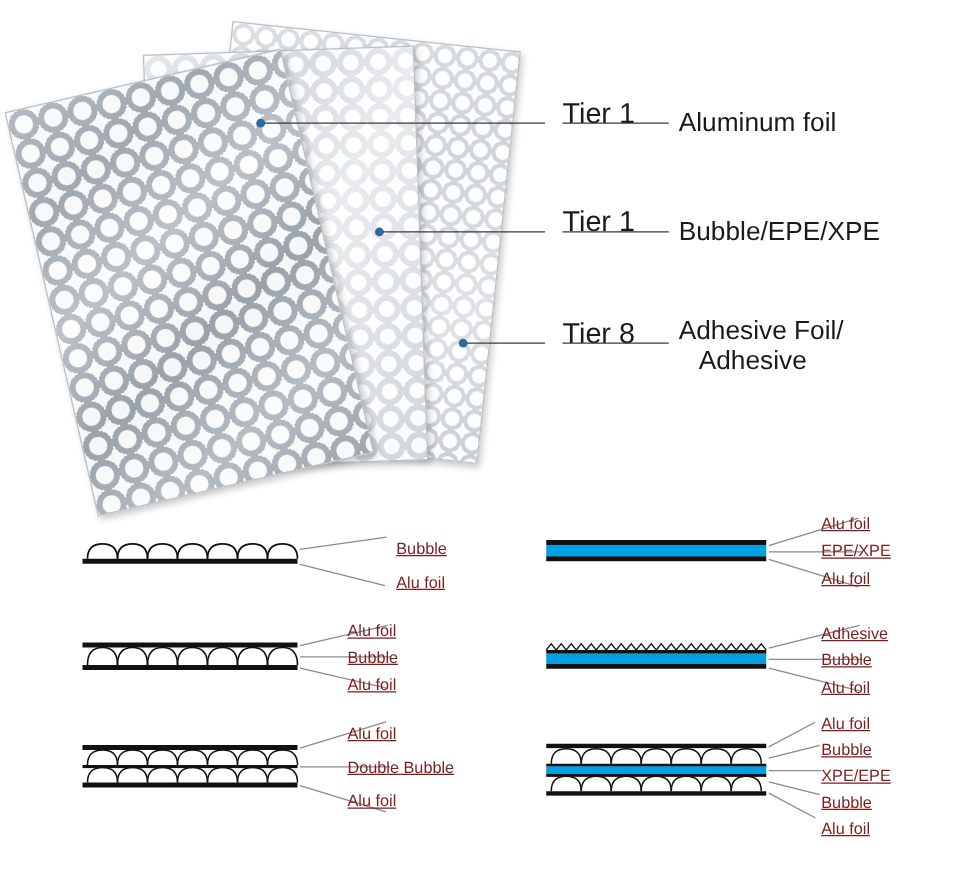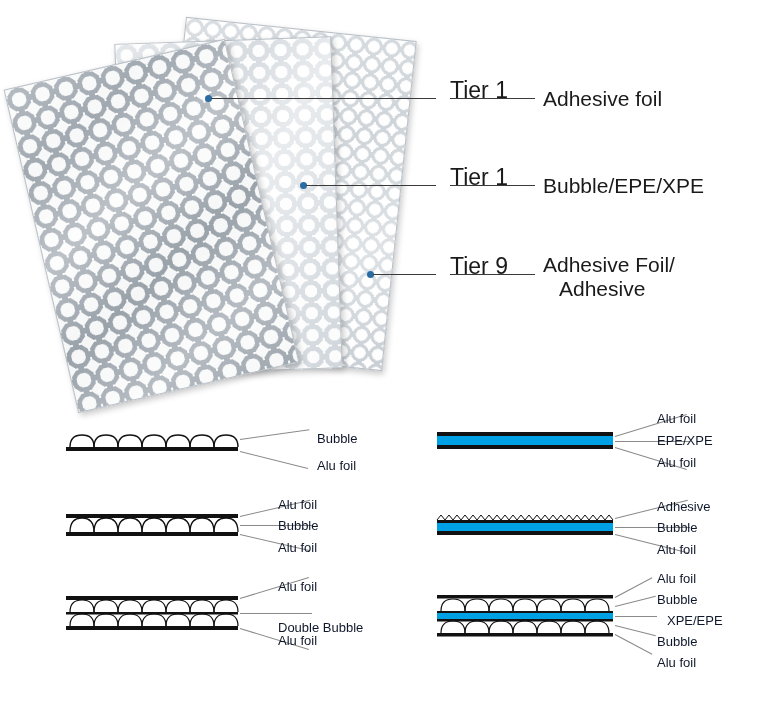--- a/index.html
+++ b/index.html
@@ -88,22 +88,23 @@
     line-height: 1.25;
   }
 
   
   .diagram {
     position: absolute;
   }
   .dg-label {
     position: absolute;
     font-size: 13px;
-    color: #0f172a;
+    color: #7f1d1d;
     white-space: nowrap;
+    text-decoration: underline;
   }
   .leader {
     position: absolute;
     height: 1px;
     background: #8a8a8a;
     transform-origin: left center;
   }
   .stack-svg { display: block; }
 </style>
 </head>
@@ -112,31 +113,31 @@
 <div id="photo-area">
   <div class="sheet" id="sheet-back"></div>
   <div class="sheet" id="sheet-mid"></div>
   <div class="sheet" id="sheet-front"></div>
 </div>
 
 <div class="callout-dot" style="left:205px; top:95px;"></div>
 <div class="callout-line" style="left:211px; top:98px; width:225px;"></div>
 <div class="tier-label" style="left:450px; top:77px;">Tier 1</div>
 <div class="callout-line" style="left:450px; top:98px; width:85px;"></div>
-<div class="tier-value" style="left:543px; top:86px;">Adhesive foil</div>
+<div class="tier-value" style="left:543px; top:86px;">Aluminum foil</div>
 
 <div class="callout-dot" style="left:300px; top:182px;"></div>
 <div class="callout-line" style="left:306px; top:185px; width:130px;"></div>
 <div class="tier-label" style="left:450px; top:164px;">Tier 1</div>
 <div class="callout-line" style="left:450px; top:185px; width:85px;"></div>
 <div class="tier-value" style="left:543px; top:173px;">Bubble/EPE/XPE</div>
 
 <div class="callout-dot" style="left:367px; top:271px;"></div>
 <div class="callout-line" style="left:373px; top:274px; width:63px;"></div>
-<div class="tier-label" style="left:450px; top:253px;">Tier 9</div>
+<div class="tier-label" style="left:450px; top:253px;">Tier 8</div>
 <div class="callout-line" style="left:450px; top:274px; width:85px;"></div>
 <div class="tier-value" style="left:543px; top:252px;">Adhesive Foil/</div>
 <div class="tier-value" style="left:559px; top:276px;">Adhesive</div>
 
 <div class="diagram" style="left:62px; top:425px;">
   <svg class="stack-svg" width="180" height="34" viewBox="0 0 180 34">
     <g fill="none" stroke="#111" stroke-width="1.4">
       <path d="M8 22 q0 -12 12 -12 q12 0 12 12"></path>
       <path d="M32 22 q0 -12 12 -12 q12 0 12 12"></path>
       <path d="M56 22 q0 -12 12 -12 q12 0 12 12"></path>
@@ -225,21 +226,21 @@
       <path d="M104 34 q0 -12 12 -12 q12 0 12 12"></path>
       <path d="M128 34 q0 -12 12 -12 q12 0 12 12"></path>
       <path d="M152 34 q0 -12 12 -12 q12 0 12 12"></path>
     </g>
     <rect x="4" y="34" width="172" height="4" fill="#111"></rect>
   </svg>
   <div class="leader" style="left:178px; top:6px; width:72px; transform:rotate(-17deg);"></div>
   <div class="leader" style="left:178px; top:21px; width:72px; transform:rotate(0deg);"></div>
   <div class="leader" style="left:178px; top:36px; width:72px; transform:rotate(17deg);"></div>
   <div class="dg-label" style="left:216px; top:-13px;">Alu foil</div>
-  <div class="dg-label" style="left:216px; top:14px;margin-top:14px;">Double Bubble</div>
+  <div class="dg-label" style="left:216px; top:14px;">Double Bubble</div>
   <div class="dg-label" style="left:216px; top:41px;">Alu foil</div>
 </div>
 
 <div class="diagram" style="left:435px; top:592px;">
   <svg class="stack-svg" width="180" height="46" viewBox="0 0 180 46">
     <rect x="2" y="3" width="176" height="3.5" fill="#111"></rect>
     <g fill="none" stroke="#111" stroke-width="1.2">
       <path d="M6 19 q0 -12 12 -12 q12 0 12 12"></path>
       <path d="M30 19 q0 -12 12 -12 q12 0 12 12"></path>
       <path d="M54 19 q0 -12 12 -12 q12 0 12 12"></path>
@@ -262,16 +263,16 @@
     </g>
     <rect x="2" y="41" width="176" height="3.5" fill="#111"></rect>
   </svg>
   <div class="leader" style="left:180px; top:5px; width:42px; transform:rotate(-28deg);"></div>
   <div class="leader" style="left:180px; top:14px; width:42px; transform:rotate(-14deg);"></div>
   <div class="leader" style="left:180px; top:24px; width:42px; transform:rotate(0deg);"></div>
   <div class="leader" style="left:180px; top:33px; width:42px; transform:rotate(14deg);"></div>
   <div class="leader" style="left:180px; top:42px; width:42px; transform:rotate(28deg);"></div>
   <div class="dg-label" style="left:222px; top:-21px;">Alu foil</div>
   <div class="dg-label" style="left:222px; top:0px;">Bubble</div>
-  <div class="dg-label" style="left:232px; top:21px;">XPE/EPE</div>
+  <div class="dg-label" style="left:222px; top:21px;">XPE/EPE</div>
   <div class="dg-label" style="left:222px; top:42px;">Bubble</div>
   <div class="dg-label" style="left:222px; top:63px;">Alu foil</div>
 </div>
 
 </body></html>

